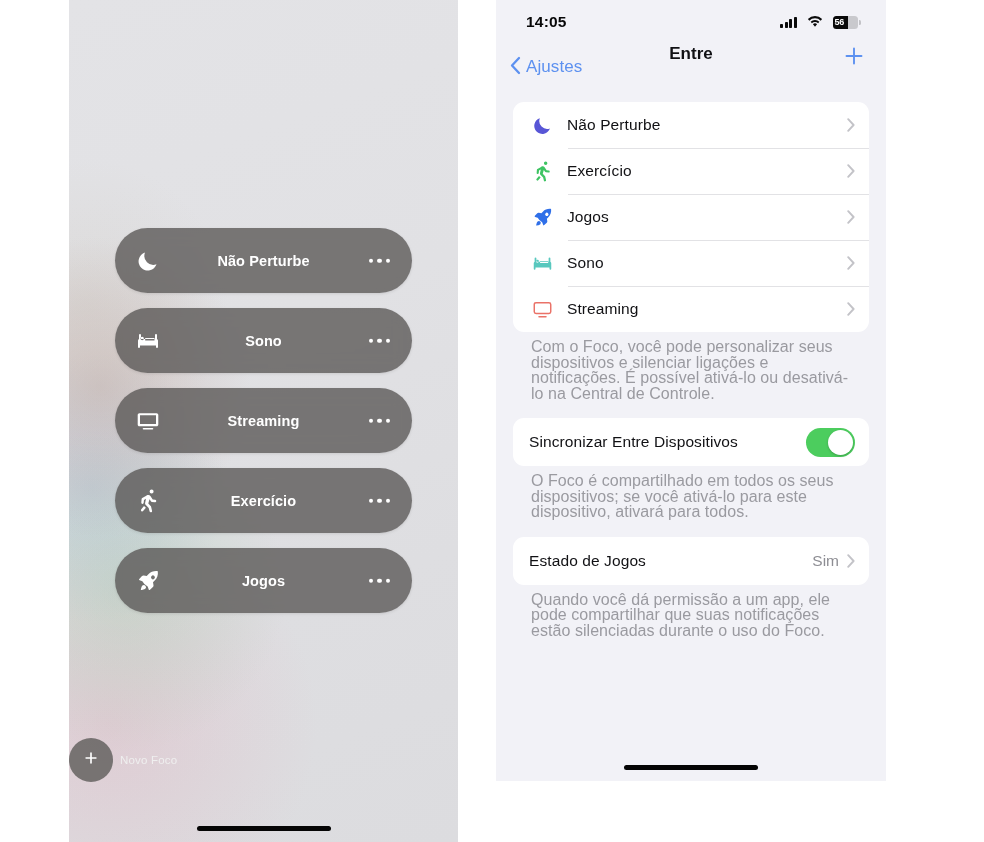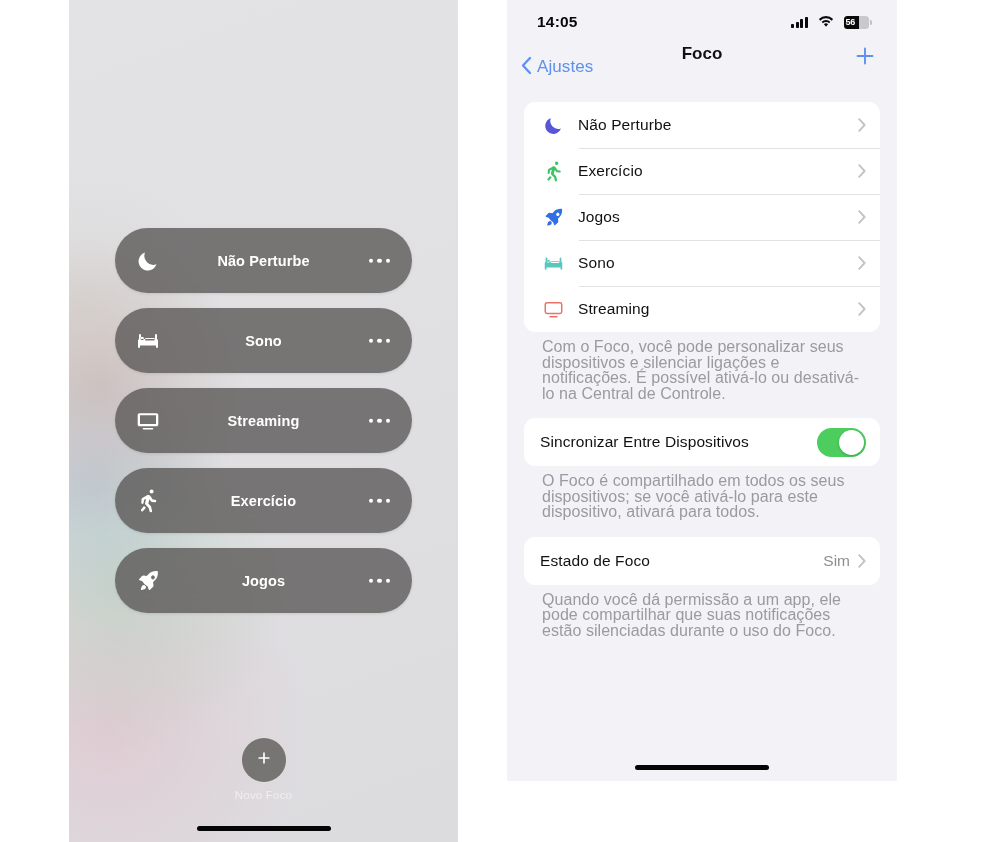--- a/index.html
+++ b/index.html
@@ -48,39 +48,39 @@
     padding: 0 52px;
   }
   .pill-more {
     position:absolute; right: 22px; top: 50%; transform: translateY(-50%);
     display:flex; gap: 4px;
   }
   .pill-more i { width: 4.5px; height: 4.5px; border-radius: 50%; background: #ffffff; display:block; }
 
   .new-focus {
     position:absolute; left: 0; right: 0; top: 738px;
-    display:flex; flex-direction: column; align-items:center; gap: 7px;
+    display:flex; flex-direction: row; align-items:center; gap: 7px;
   }
   .new-focus-btn {
     width: 44px; height: 44px; border-radius: 50%;
     background: rgba(93,91,89,0.80);
     display:flex; align-items:center; justify-content:center;
     border: none; cursor: pointer;
   }
   .new-focus-btn svg { width: 18px; height: 18px; stroke: #fff; }
   .new-focus-label { font-size: 11.5px; color: #efefef; letter-spacing:.2px; }
 
   .home-bar-left {
     position:absolute; left:50%; transform:translateX(-50%); bottom: 11px;
     width: 134px; height: 5px; border-radius: 3px; background: #050505;
   }
 
   
   .right-panel {
-    position:absolute; left: 507px; top: 0; width: 390px; height: 781px;
+    position:absolute; left: 496px; top: 0; width: 390px; height: 781px;
     background: #f2f2f7;
   }
   .status-bar {
     position:relative; height: 44px; display:flex; align-items:center;
     padding: 0 28px 0 30px; justify-content: space-between;
   }
   .status-time { font-size: 15.5px; font-weight: 700; color: #080808; letter-spacing:.2px; }
   .status-right { display:flex; align-items:center; gap: 10px; }
   .sig { display:flex; align-items:flex-end; gap: 1.6px; height: 11px; }
   .sig i { width: 3px; background:#0a0a0a; border-radius:.8px; display:block; }
@@ -277,21 +277,21 @@
 
     <div class="nav-bar">
       <div class="nav-back">
         <span>
           <svg viewBox="0 0 11 19" fill="none" stroke="#5d91f0" stroke-width="2.3" stroke-linecap="round" stroke-linejoin="round">
               <path d="M9 2 2 9.5 9 17"></path>
             </svg>
         </span>
         <span class="nav-back-label">Ajustes</span>
       </div>
-      <div class="nav-title">Foco</div>
+      <div class="nav-title">Entre</div>
       <div class="nav-add">
         <span>
           <svg viewBox="0 0 24 24" fill="none" stroke="#5d91f0" stroke-width="1.9" stroke-linecap="round">
               <path d="M12 4.5v15M4.5 12h15"></path>
             </svg>
         </span>
       </div>
     </div>
 
     <div class="scroll-area">
@@ -379,21 +379,21 @@
           <span class="toggle">
               <span class="knob"></span>
             </span>
         </div>
       </div>
 
       <div class="footnote">O Foco é compartilhado em todos os seus dispositivos; se você ativá-lo para este dispositivo, ativará para todos.</div>
 
       <div class="card" style="margin-top:17px;">
         <div class="row row-plain">
-          <span class="row-label">Estado de Foco</span>
+          <span class="row-label">Estado de Jogos</span>
           <span class="row-value">Sim</span>
           <span class="chev">
             <svg viewBox="0 0 8 14" fill="none" stroke="#c3c3c8" stroke-width="1.9" stroke-linecap="round" stroke-linejoin="round">
                 <path d="M1.2 1.2 6.6 7l-5.4 5.8"></path>
               </svg>
           </span>
         </div>
       </div>
 
       <div class="footnote">Quando você dá permissão a um app, ele pode compartilhar que suas notificações estão silenciadas durante o uso do Foco.</div>

